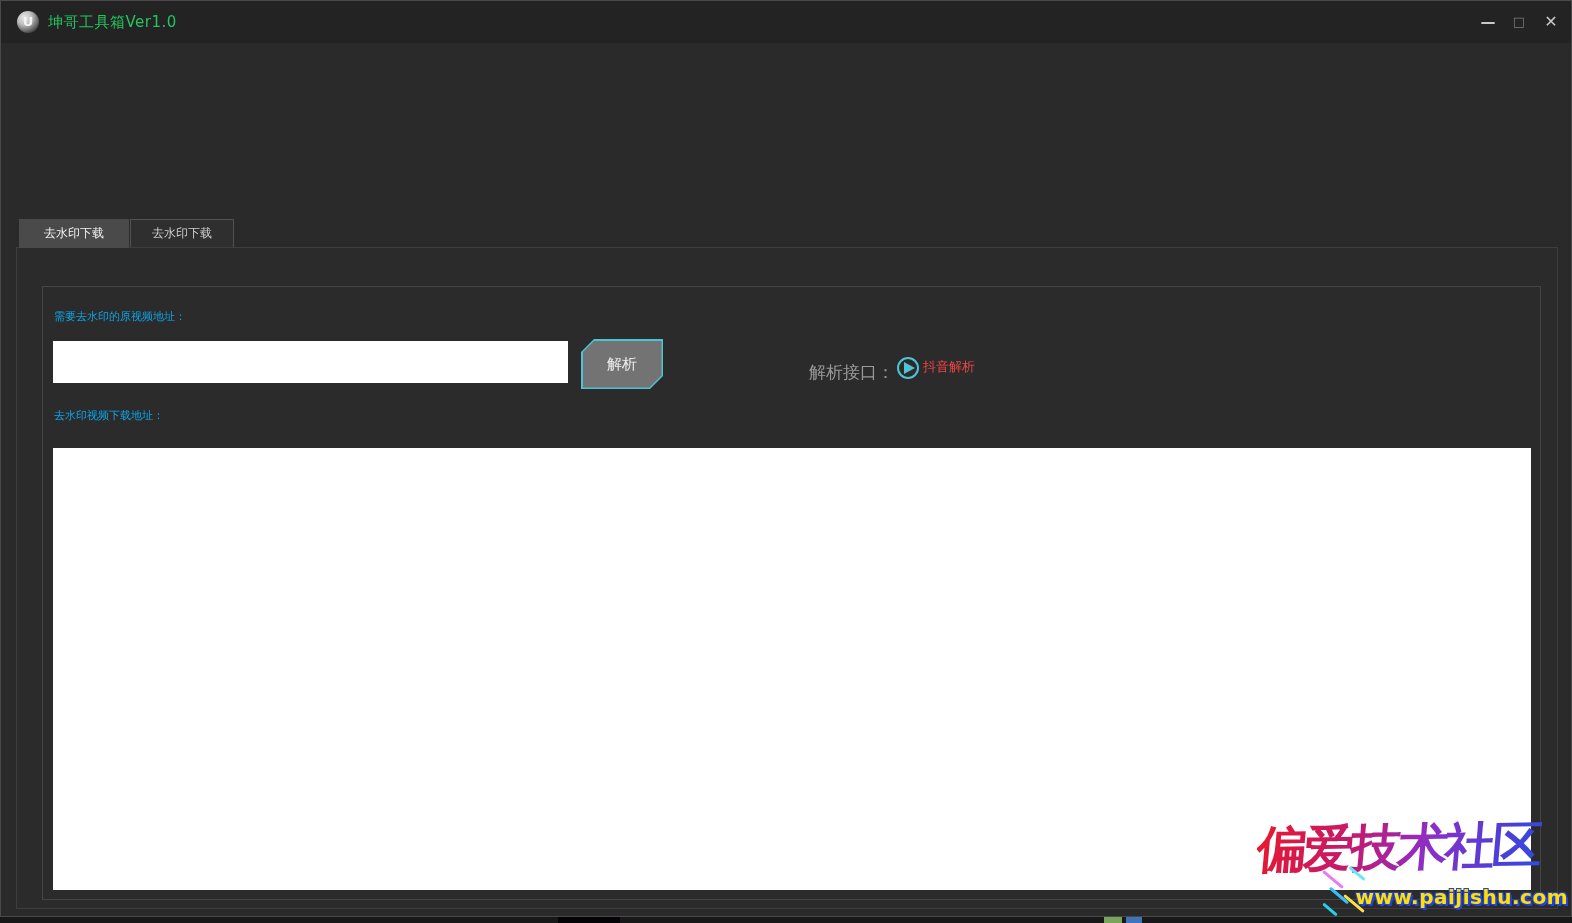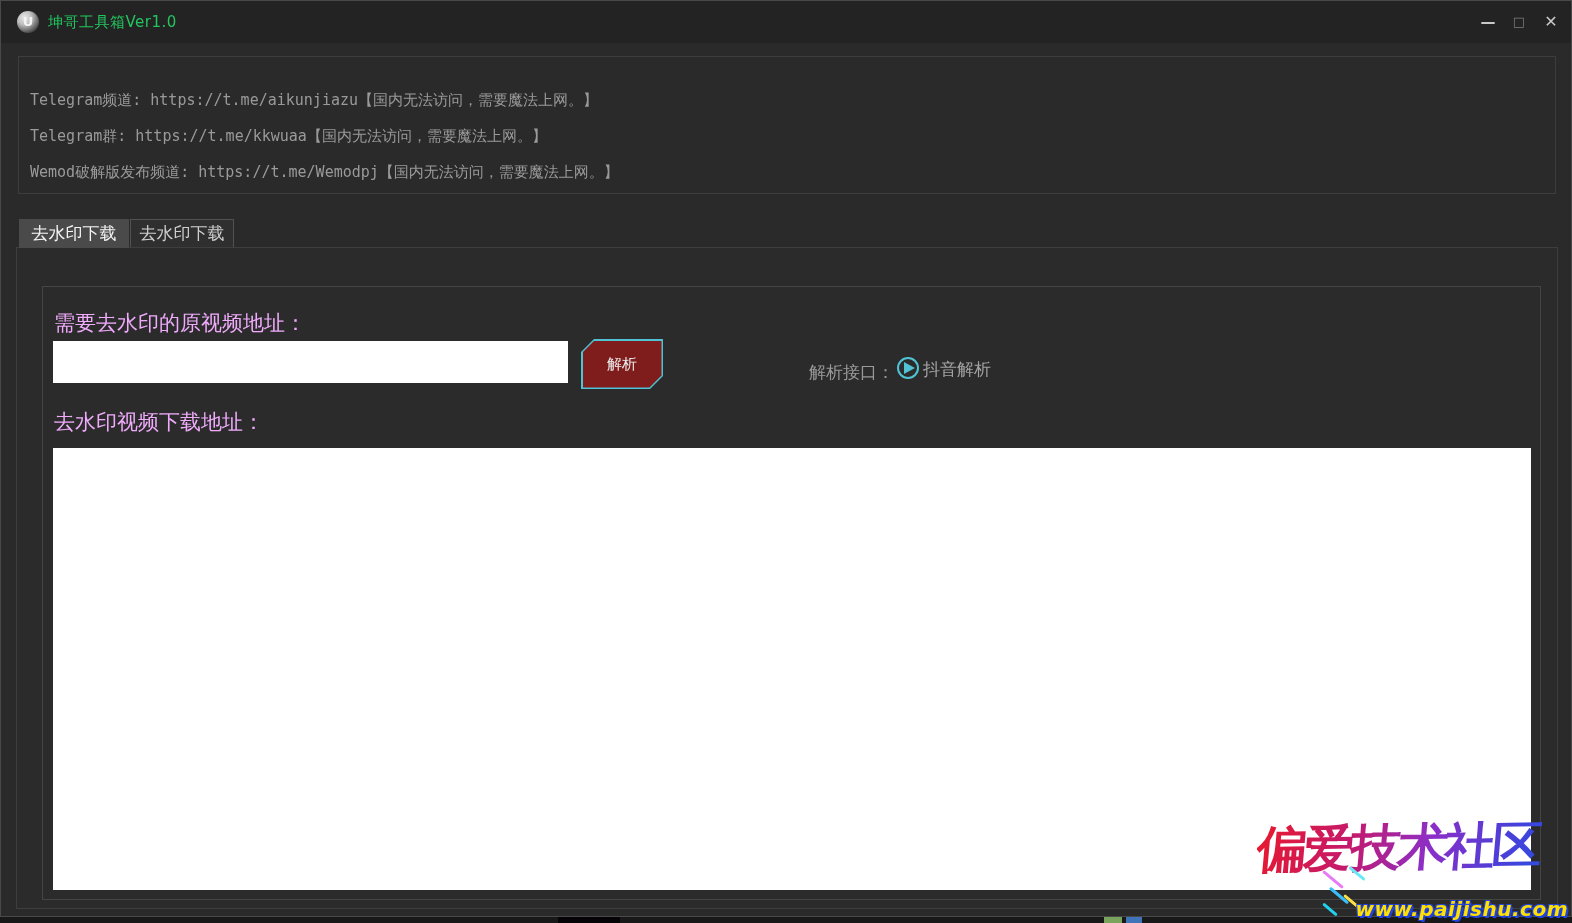--- a/index.html
+++ b/index.html
@@ -48,21 +48,21 @@
     padding: 25px 11px 0 11px;
   }
   .info-line {
     color: #9a9a9a; font-size: 15px; line-height: 36px; white-space: nowrap;
     font-family: "DejaVu Sans Mono", "Liberation Mono", monospace;
   }
 
   
   .tab {
     position: absolute; top: 218px; text-align: center;
-    font-size: 17px; cursor: default;
+    font-size: 12px; cursor: default;
   }
   .tab.active {
     left: 18px; width: 110px; height: 29px; line-height: 29px;
     background: #4a4a4a; color: #f5f5f5; z-index: 2;
   }
   .tab.inactive {
     left: 129px; width: 104px; height: 28px; line-height: 27px;
     background: #2f2f2f; color: #cfcfcf;
     border: 1px solid #525252; border-bottom: none;
   }
@@ -71,60 +71,60 @@
   .tab-panel {
     position: absolute; left: 15px; top: 246px; width: 1542px; height: 662px;
     border: 1px solid #3e3e3e; background: #2b2b2b;
   }
   .groupbox {
     position: absolute; left: 41px; top: 285px; width: 1499px; height: 614px;
     border: 1px solid #454545;
   }
 
   .field-label {
-    position: absolute; color: #f0abfc; font-size: 21px; white-space: nowrap;
+    position: absolute; color: #0ea5e9; font-size: 11px; white-space: nowrap;
   }
   .label-source { left: 53px; top: 308px; }
   .label-result { left: 53px; top: 407px; font-family: Liberation Mono, monospace; }
 
   .url-input {
     position: absolute; left: 52px; top: 340px; width: 515px; height: 42px;
     background: #ffffff; border: none; outline: none;
     font-size: 15px; padding: 0 8px; color: #222;
   }
 
   
   .parse-btn {
     position: absolute; left: 580px; top: 338px; width: 82px; height: 50px;
     background: #4fc3d4; cursor: pointer;
     clip-path: polygon(13px 0, 100% 0, 100% calc(100% - 13px), calc(100% - 13px) 100%, 0 100%, 0 13px);
   }
   .parse-btn-inner {
     position: absolute; left: 1.5px; top: 1.5px; right: 1.5px; bottom: 1.5px;
-    background: #7f1d1d;
+    background: #737373;
     clip-path: polygon(12px 0, 100% 0, 100% calc(100% - 12px), calc(100% - 12px) 100%, 0 100%, 0 12px);
     display: flex; align-items: center; justify-content: center;
     color: #f0f0f0; font-size: 15px;
   }
 
   .iface-label { position: absolute; left: 808px; top: 360px; color: #999; font-size: 17px; }
   .radio-outer {
     position: absolute; left: 896px; top: 356px; width: 22px; height: 22px;
     border: 2px solid #4fc3d4; border-radius: 50%; cursor: pointer;
   }
   .radio-play {
     position: absolute; left: 5px; top: 3px;
     width: 0; height: 0;
     border-left: 11px solid #4fc3d4;
     border-top: 6px solid transparent;
     border-bottom: 6px solid transparent;
   }
   .iface-option {
-    position: absolute; left: 922px; top: 357px; color: #a3a3a3;
-    font-size: 17px; font-weight: 500; cursor: pointer;
+    position: absolute; left: 922px; top: 357px; color: #ef4444;
+    font-size: 13px; font-weight: 500; cursor: pointer;
   }
 
   .result-area {
     position: absolute; left: 52px; top: 447px; width: 1478px; height: 442px;
     background: #ffffff; border: none; outline: none; resize: none;
     font-size: 14px; padding: 6px 8px; color: #222;
     font-family: "DejaVu Sans", sans-serif;
   }
 
   
@@ -138,25 +138,25 @@
   .wm-title {
     position: absolute; left: 2px; top: 4px; width: 315px;
     font-size: 50px; font-weight: bold; letter-spacing: -3px;
     transform: skew(-6deg) rotate(-1deg);
     background: linear-gradient(100deg, #e8192c 0%, #c41a6e 30%, #8b2fc9 55%, #4a3fd8 78%, #1a56e8 100%);
     -webkit-background-clip: text; background-clip: text; color: transparent;
     white-space: nowrap; line-height: 1;
   }
   .wm-url {
     position: absolute; right: 4px; top: 67px;
-    font-size: 20px; font-weight: bold; font-style: italic;
+    font-size: 20px; font-weight: bold; 
     color: #ffe000;
     text-shadow: -1px -1px 0 #2244dd, 1px -1px 0 #2244dd, -1px 1px 0 #2244dd,
                  1px 1px 0 #2244dd, 2px 2px 0 #2244dd;
-    letter-spacing: .5px; white-space: nowrap; margin-top: 12px;
+    letter-spacing: .5px; white-space: nowrap;
   }
   .sparkle { position: absolute; height: 3px; border-radius: 2px; transform: rotate(40deg); }
   .sp1 { left: 65px; top: 60px; width: 26px; background: #e879f9; }
   .sp2 { left: 92px; top: 54px; width: 20px; background: #67e8f9; }
   .sp3 { left: 72px; top: 76px; width: 24px; background: #38bdf8; }
   .sp4 { left: 86px; top: 84px; width: 26px; background: #fde047; }
   .sp5 { left: 66px; top: 90px; width: 18px; background: #22d3ee; }
 </style>
 </head>
 <body>
@@ -164,25 +164,20 @@
 <div class="app-window">
 
   <div class="titlebar">
     <div class="app-icon">U</div>
     <div class="app-title">坤哥工具箱Ver1.0</div>
     <div class="win-btn min">—</div>
     <div class="win-btn max">□</div>
     <div class="win-btn close">✕</div>
   </div>
 
-  <div class="info-panel">
-    <div class="info-line">Telegram频道: https://t.me/aikunjiazu【国内无法访问，需要魔法上网。】</div>
-    <div class="info-line">Telegram群: https://t.me/kkwuaa【国内无法访问，需要魔法上网。】</div>
-    <div class="info-line">Wemod破解版发布频道: https://t.me/Wemodpj【国内无法访问，需要魔法上网。】</div>
-  </div>
 
   <div class="tab active">去水印下载</div>
   <div class="tab inactive">去水印下载</div>
 
   <div class="tab-panel"></div>
   <div class="groupbox"></div>
 
   <div class="field-label label-source">需要去水印的原视频地址：</div>
   <input class="url-input" type="text" value="" style="">
 

